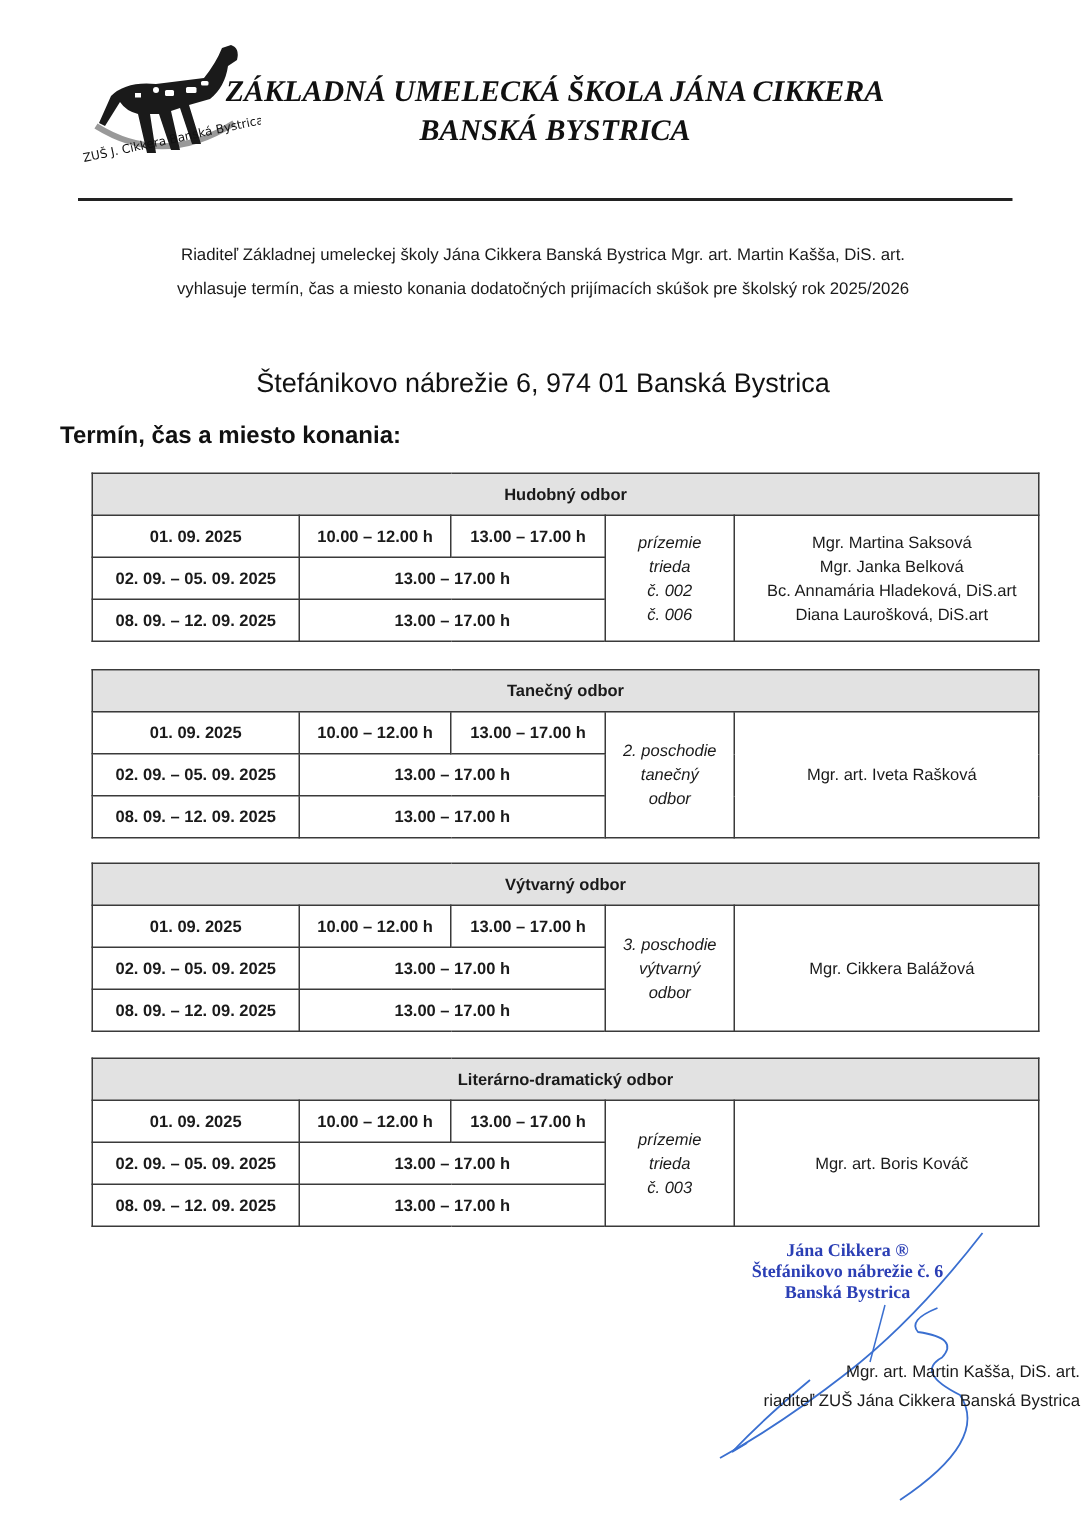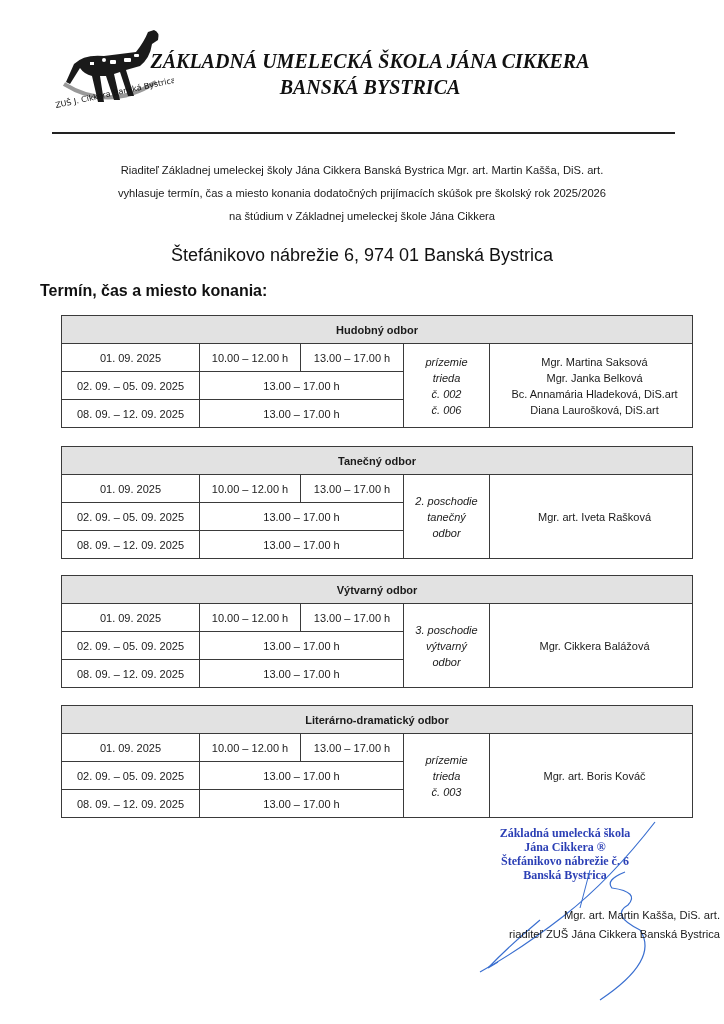--- a/index.html
+++ b/index.html
@@ -6,21 +6,21 @@
   body { width: 724px; height: 1024px; position: relative; overflow: hidden; color: #1a1a1a; font-family: "Liberation Sans", sans-serif; }
   .logo { position: absolute; left: 44px; top: 22px; width: 130px; height: 95px; }
   .school-title { position: absolute; left: 140px; top: 48px; width: 460px; text-align: center; font-family: "Liberation Serif", serif; font-style: italic; font-weight: bold; font-size: 20px; line-height: 26px; color: #111; }
   .rule { position: absolute; left: 52px; top: 132px; width: 623px; height: 2px; background: #222; }
   .intro { position: absolute; left: 40px; top: 159px; width: 644px; text-align: center; font-size: 11.2px; line-height: 23px; color: #1a1a1a; }
   .address { position: absolute; left: 40px; top: 245px; width: 644px; text-align: center; font-weight: normal; font-size: 18px; color: #111; }
   .subhead { position: absolute; left: 40px; top: 282px; width: 644px; text-align: left; font-weight: bold; font-size: 16px; color: #111; }
   table.sched { position: absolute; left: 61px; width: 631px; border-collapse: collapse; font-size: 11px; table-layout: fixed; }
   table.sched td { border: 1px solid #3a3a3a; text-align: center; padding: 0; height: 27px; }
   table.sched td.hdr { background: #e2e2e2; font-weight: bold; height: 27px; }
-  table.sched td.b { font-weight: normal; }
+  table.sched td.b { font-weight: bold; }
   table.sched td.room { font-weight: normal; line-height: 16px; font-style: italic; }
   table.sched td.staff { text-align: center; padding-left: 7px; line-height: 16px; }
   .stamp { position: absolute; left: 455px; top: 826px; width: 220px; text-align: center; font-family: "Liberation Serif", serif; font-weight: bold; font-size: 12px; line-height: 14px; color: #2b3fb5; }
   .signature-name { position: absolute; left: 420px; top: 906px; width: 300px; text-align: right; font-size: 11.2px; line-height: 19px; color: #1a1a1a; }
   .sig-svg { position: absolute; left: 0; top: 0; width: 724px; height: 1024px; pointer-events: none; }
 </style>
 </head>
 <body>
 
 <svg class="logo" viewBox="0 0 130 95">
@@ -37,21 +37,20 @@
 <div class="school-title">
   <div>ZÁKLADNÁ UMELECKÁ ŠKOLA JÁNA CIKKERA</div>
   <div>BANSKÁ BYSTRICA</div>
 </div>
 
 <div class="rule"></div>
 
 <div class="intro">
   <div>Riaditeľ Základnej umeleckej školy Jána Cikkera Banská Bystrica Mgr. art. Martin Kašša, DiS. art.</div>
   <div>vyhlasuje termín, čas a miesto konania dodatočných prijímacích skúšok pre školský rok 2025/2026</div>
-  <div>na štúdium v Základnej umeleckej škole Jána Cikkera</div>
 </div>
 
 <div class="address">Štefánikovo nábrežie 6, 974 01 Banská Bystrica</div>
 <div class="subhead">Termín, čas a miesto konania:</div>
 
 <table class="sched" style="top:315px;">
   <colgroup>
       <col style="width:138px">
       <col style="width:101px">
       <col style="width:103px">
@@ -192,21 +191,20 @@
     <td class="b" colspan="2">13.00 – 17.00 h</td>
   </tr>
   <tr>
     <td class="b">08. 09. – 12. 09. 2025</td>
     <td class="b" colspan="2">13.00 – 17.00 h</td>
   </tr>
 </tbody>
   </table>
 
 <div class="stamp">
-  <div>Základná umelecká škola</div>
   <div>Jána Cikkera     ®</div>
   <div>Štefánikovo nábrežie č. 6</div>
   <div>Banská Bystrica</div>
 </div>
 
 <svg class="sig-svg" viewBox="0 0 724 1024">
   <path d="M655 822 Q610 880 565 915 Q520 950 480 972" fill="none" stroke="#3a6fd0" stroke-width="1.2"></path>
   <path d="M625 872 Q605 880 612 888 Q640 892 628 905 Q610 915 640 930 Q660 960 600 1000" fill="none" stroke="#3a6fd0" stroke-width="1.2"></path>
   <path d="M540 920 Q510 945 488 968 L498 962" fill="none" stroke="#3a6fd0" stroke-width="1.2"></path>
   <path d="M590 870 L580 908" fill="none" stroke="#3a6fd0" stroke-width="1"></path>

